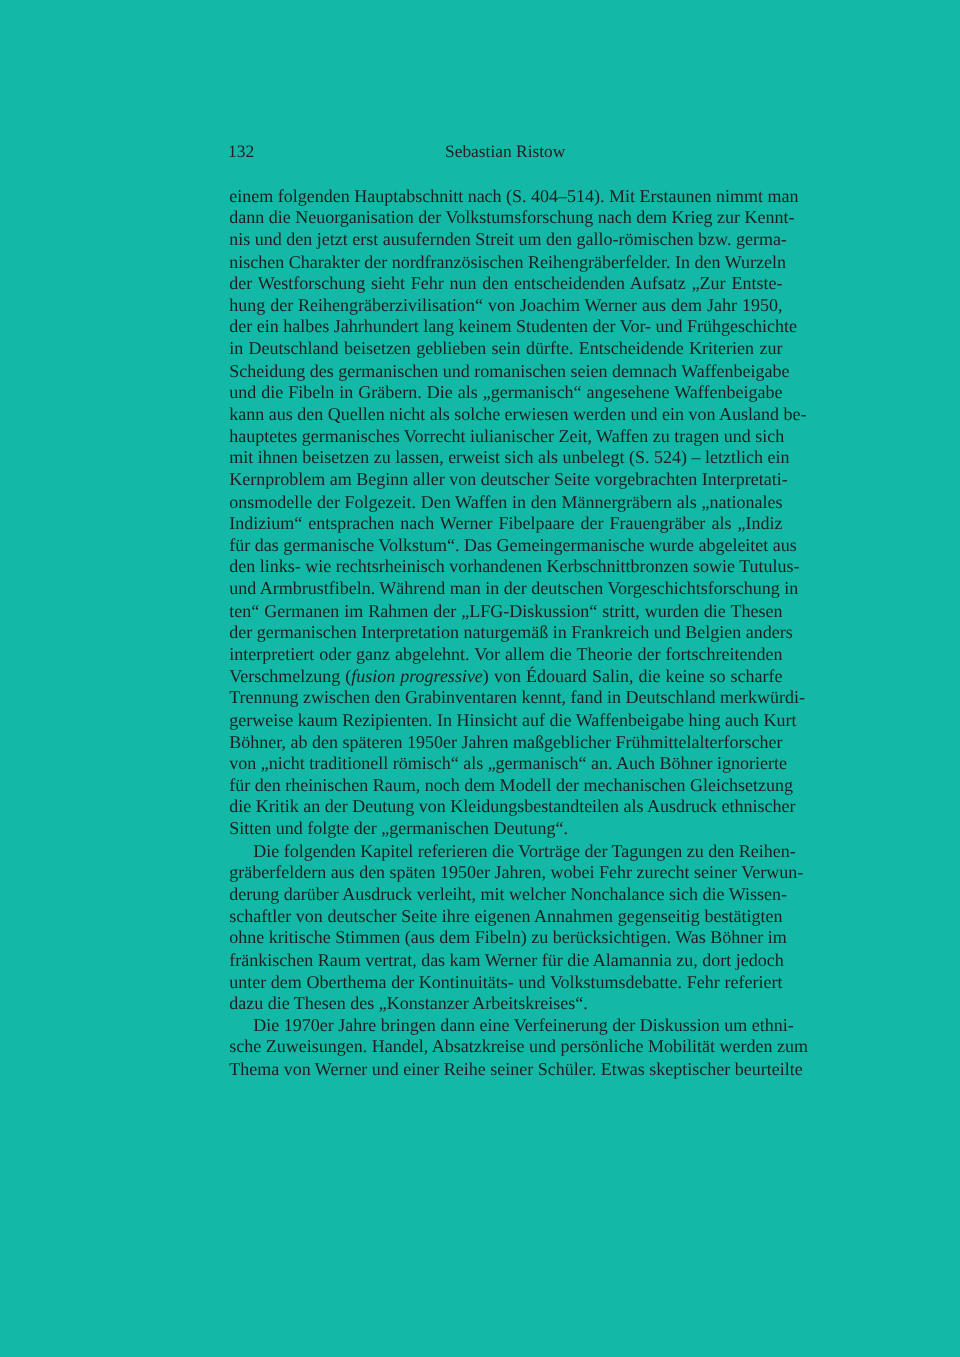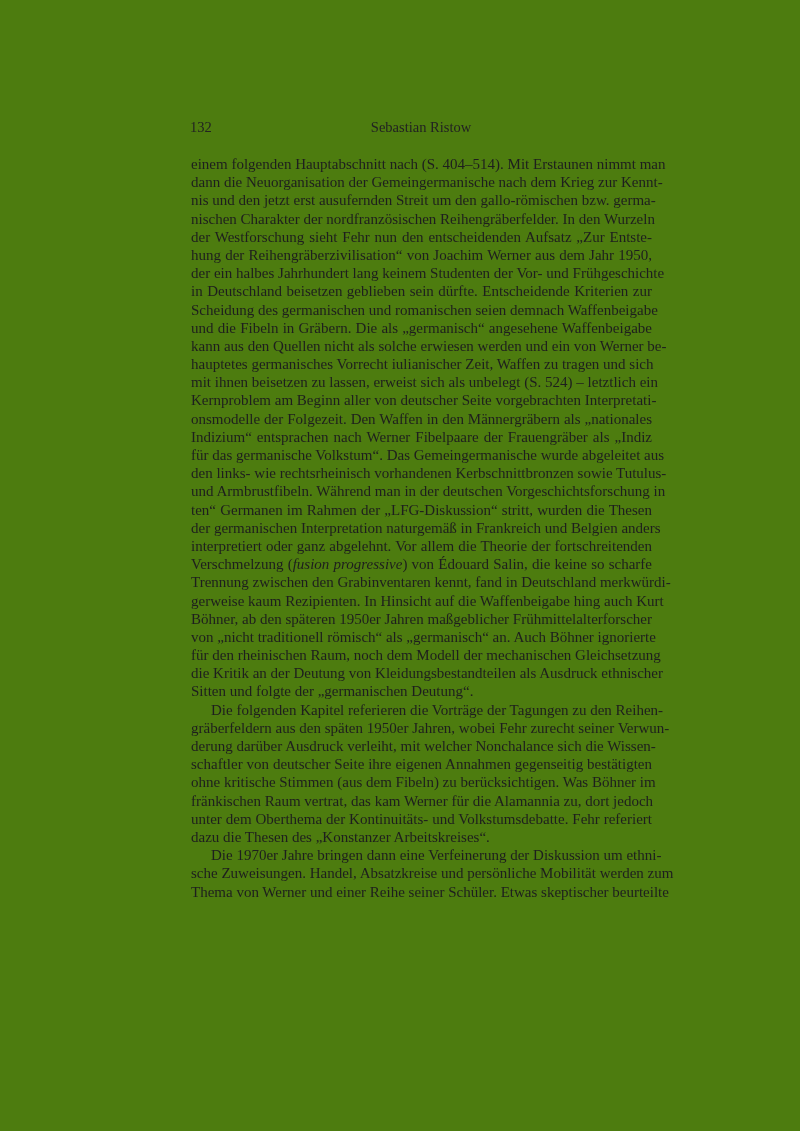--- a/index.html
+++ b/index.html
@@ -1,17 +1,17 @@
 <!DOCTYPE html>
 <html><head>
 <meta charset="utf-8">
 <style>
   html, body { margin:0; padding:0; background:#ffffff; }
   body { width:800px; height:1131px; position:relative; overflow:hidden; }
-  .page { position:absolute; left:0; top:0; width:800px; height:1131px; background:#4d7c0f; }
+  .page { position:absolute; left:0; top:0; width:800px; height:1131px; background:#14b8a6; }
   .header { position:absolute; left:190px; top:119px; width:462px; height:18px;
     font-family:"Liberation Serif","DejaVu Serif",serif; font-size:14.5px; color:#222; }
   .pagenum { position:absolute; left:0; top:0; }
   .running { position:absolute; left:0; right:0; top:0; text-align:center; }
   .body { position:absolute; left:191px; top:155px; width:461px;
     font-family:"Liberation Serif","DejaVu Serif",serif; font-size:15px; line-height:18.2px; color:#1e1e1e; }
   .line { display:block; white-space:nowrap; text-align:justify; text-align-last:justify; height:18.2px; }
   .line.last { text-align-last:left; }
   .line.indent { text-indent:20px; }
   em { font-style:italic; }
@@ -20,30 +20,30 @@
 <body>
 
 <div class="page">
   <div class="header">
     <span class="pagenum">132</span>
     <span class="running">Sebastian Ristow</span>
   </div>
   <div class="body" id="body">
       <div>
         <span class="line">einem folgenden Hauptabschnitt nach (S. 404–514). Mit Erstaunen nimmt man</span>
-        <span class="line">dann die Neuorganisation der Gemeingermanische nach dem Krieg zur Kennt-</span>
+        <span class="line">dann die Neuorganisation der Volkstumsforschung nach dem Krieg zur Kennt-</span>
         <span class="line">nis und den jetzt erst ausufernden Streit um den gallo-römischen bzw. germa-</span>
         <span class="line">nischen Charakter der nordfranzösischen Reihengräberfelder. In den Wurzeln</span>
         <span class="line">der Westforschung sieht Fehr nun den entscheidenden Aufsatz „Zur Entste-</span>
         <span class="line">hung der Reihengräberzivilisation“ von Joachim Werner aus dem Jahr 1950,</span>
         <span class="line">der ein halbes Jahrhundert lang keinem Studenten der Vor- und Frühgeschichte</span>
         <span class="line">in Deutschland beisetzen geblieben sein dürfte. Entscheidende Kriterien zur</span>
         <span class="line">Scheidung des germanischen und romanischen seien demnach Waffenbeigabe</span>
         <span class="line">und die Fibeln in Gräbern. Die als „germanisch“ angesehene Waffenbeigabe</span>
-        <span class="line">kann aus den Quellen nicht als solche erwiesen werden und ein von Werner be-</span>
+        <span class="line">kann aus den Quellen nicht als solche erwiesen werden und ein von Ausland be-</span>
         <span class="line">hauptetes germanisches Vorrecht iulianischer Zeit, Waffen zu tragen und sich</span>
         <span class="line">mit ihnen beisetzen zu lassen, erweist sich als unbelegt (S. 524) – letztlich ein</span>
         <span class="line">Kernproblem am Beginn aller von deutscher Seite vorgebrachten Interpretati-</span>
         <span class="line">onsmodelle der Folgezeit. Den Waffen in den Männergräbern als „nationales</span>
         <span class="line">Indizium“ entsprachen nach Werner Fibelpaare der Frauengräber als „Indiz</span>
         <span class="line">für das germanische Volkstum“. Das Gemeingermanische wurde abgeleitet aus</span>
         <span class="line">den links- wie rechtsrheinisch vorhandenen Kerbschnittbronzen sowie Tutulus-</span>
         <span class="line">und Armbrustfibeln. Während man in der deutschen Vorgeschichtsforschung in</span>
         <span class="line">ten“ Germanen im Rahmen der „LFG-Diskussion“ stritt, wurden die Thesen</span>
         <span class="line">der germanischen Interpretation naturgemäß in Frankreich und Belgien anders</span>

